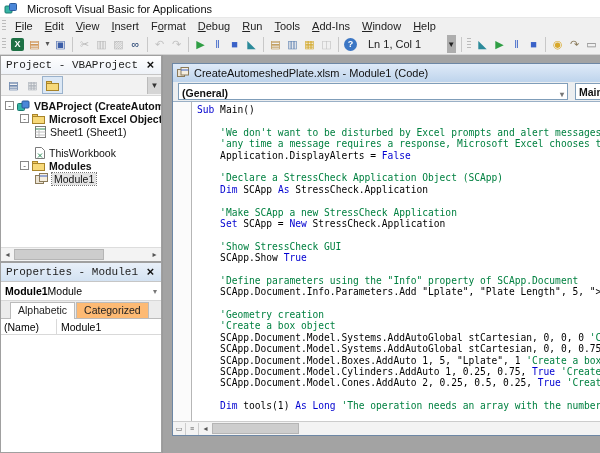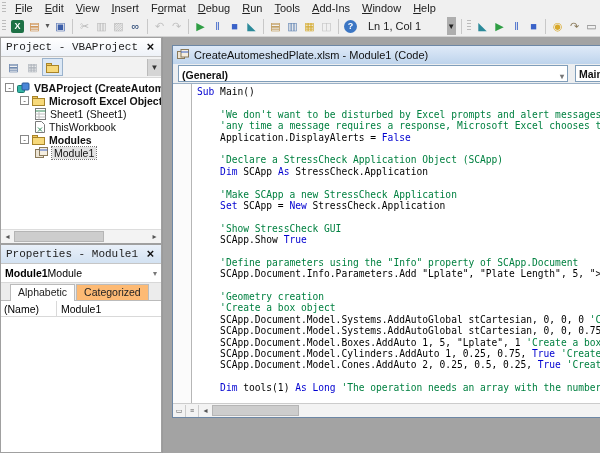--- a/index.html
+++ b/index.html
@@ -111,20 +111,29 @@
   .cw-bottom{height:13px;background:#f3f3f3;border-top:1px solid #ccc;display:flex;
              align-items:center;flex:0 0 auto;}
   .vbtn{width:12px;height:12px;border-right:1px solid #ccc;display:flex;align-items:center;
         justify-content:center;font-size:7px;color:#555;flex:0 0 auto;}
 </style>
 </head>
 <body>
 
 <div class="app">
 
+  <div class="titlebar">
+    <span class="ticon">
+        <svg width="14" height="13" viewBox="0 0 14 13">
+          <rect x="1" y="4" width="7" height="7" rx="1" fill="#35b5a5" stroke="#1a7a6e"></rect>
+          <rect x="5.5" y="1.5" width="7" height="7" rx="1" fill="#4a86d8" stroke="#2a5a9a"></rect>
+        </svg>
+      </span>
+    <span class="wtitle">Microsoft Visual Basic for Applications</span>
+  </div>
 
   <div class="menubar">
     <span class="grip"></span>
     <span id="menu-items" style="display:flex;">
         <span class="mi"><u>F</u>ile</span>
         <span class="mi"><u>E</u>dit</span>
         <span class="mi"><u>V</u>iew</span>
         <span class="mi"><u>I</u>nsert</span>
         <span class="mi">F<u>o</u>rmat</span>
         <span class="mi"><u>D</u>ebug</span>
@@ -227,21 +236,21 @@
                 <svg width="11" height="12" viewBox="0 0 11 12">
                   <rect x="0.5" y="0.5" width="10" height="11" fill="#fff" stroke="#7a7a7a"></rect>
                   <line x1="0.5" y1="3" x2="10.5" y2="3" stroke="#2e8b57"></line>
                   <line x1="0.5" y1="6" x2="10.5" y2="6" stroke="#c0c0c0"></line>
                   <line x1="0.5" y1="9" x2="10.5" y2="9" stroke="#c0c0c0"></line>
                   <line x1="4" y1="3" x2="4" y2="11.5" stroke="#c0c0c0"></line>
                 </svg>
               </span>
               <span class="tlabel">Sheet1 (Sheet1)</span>
             </div>
-            <div class="trow" style="padding-left: 34px;">
+            <div class="trow" style="padding-left: 34px; margin-top: 8px;">
               <span class="ticon">
                 <svg width="10" height="12" viewBox="0 0 10 12">
                   <path d="M0.5 0.5 h6 l3 3 v8 h-9 z" fill="#fff" stroke="#7a7a7a"></path>
                   <path d="M3 6.5 l4 4 M7 6.5 l-4 4" stroke="#2e8b57"></path>
                 </svg>
               </span>
               <span class="tlabel">ThisWorkbook</span>
             </div>
             <div class="trow" style="padding-left: 19px;">
               <span class="exp">-</span>

